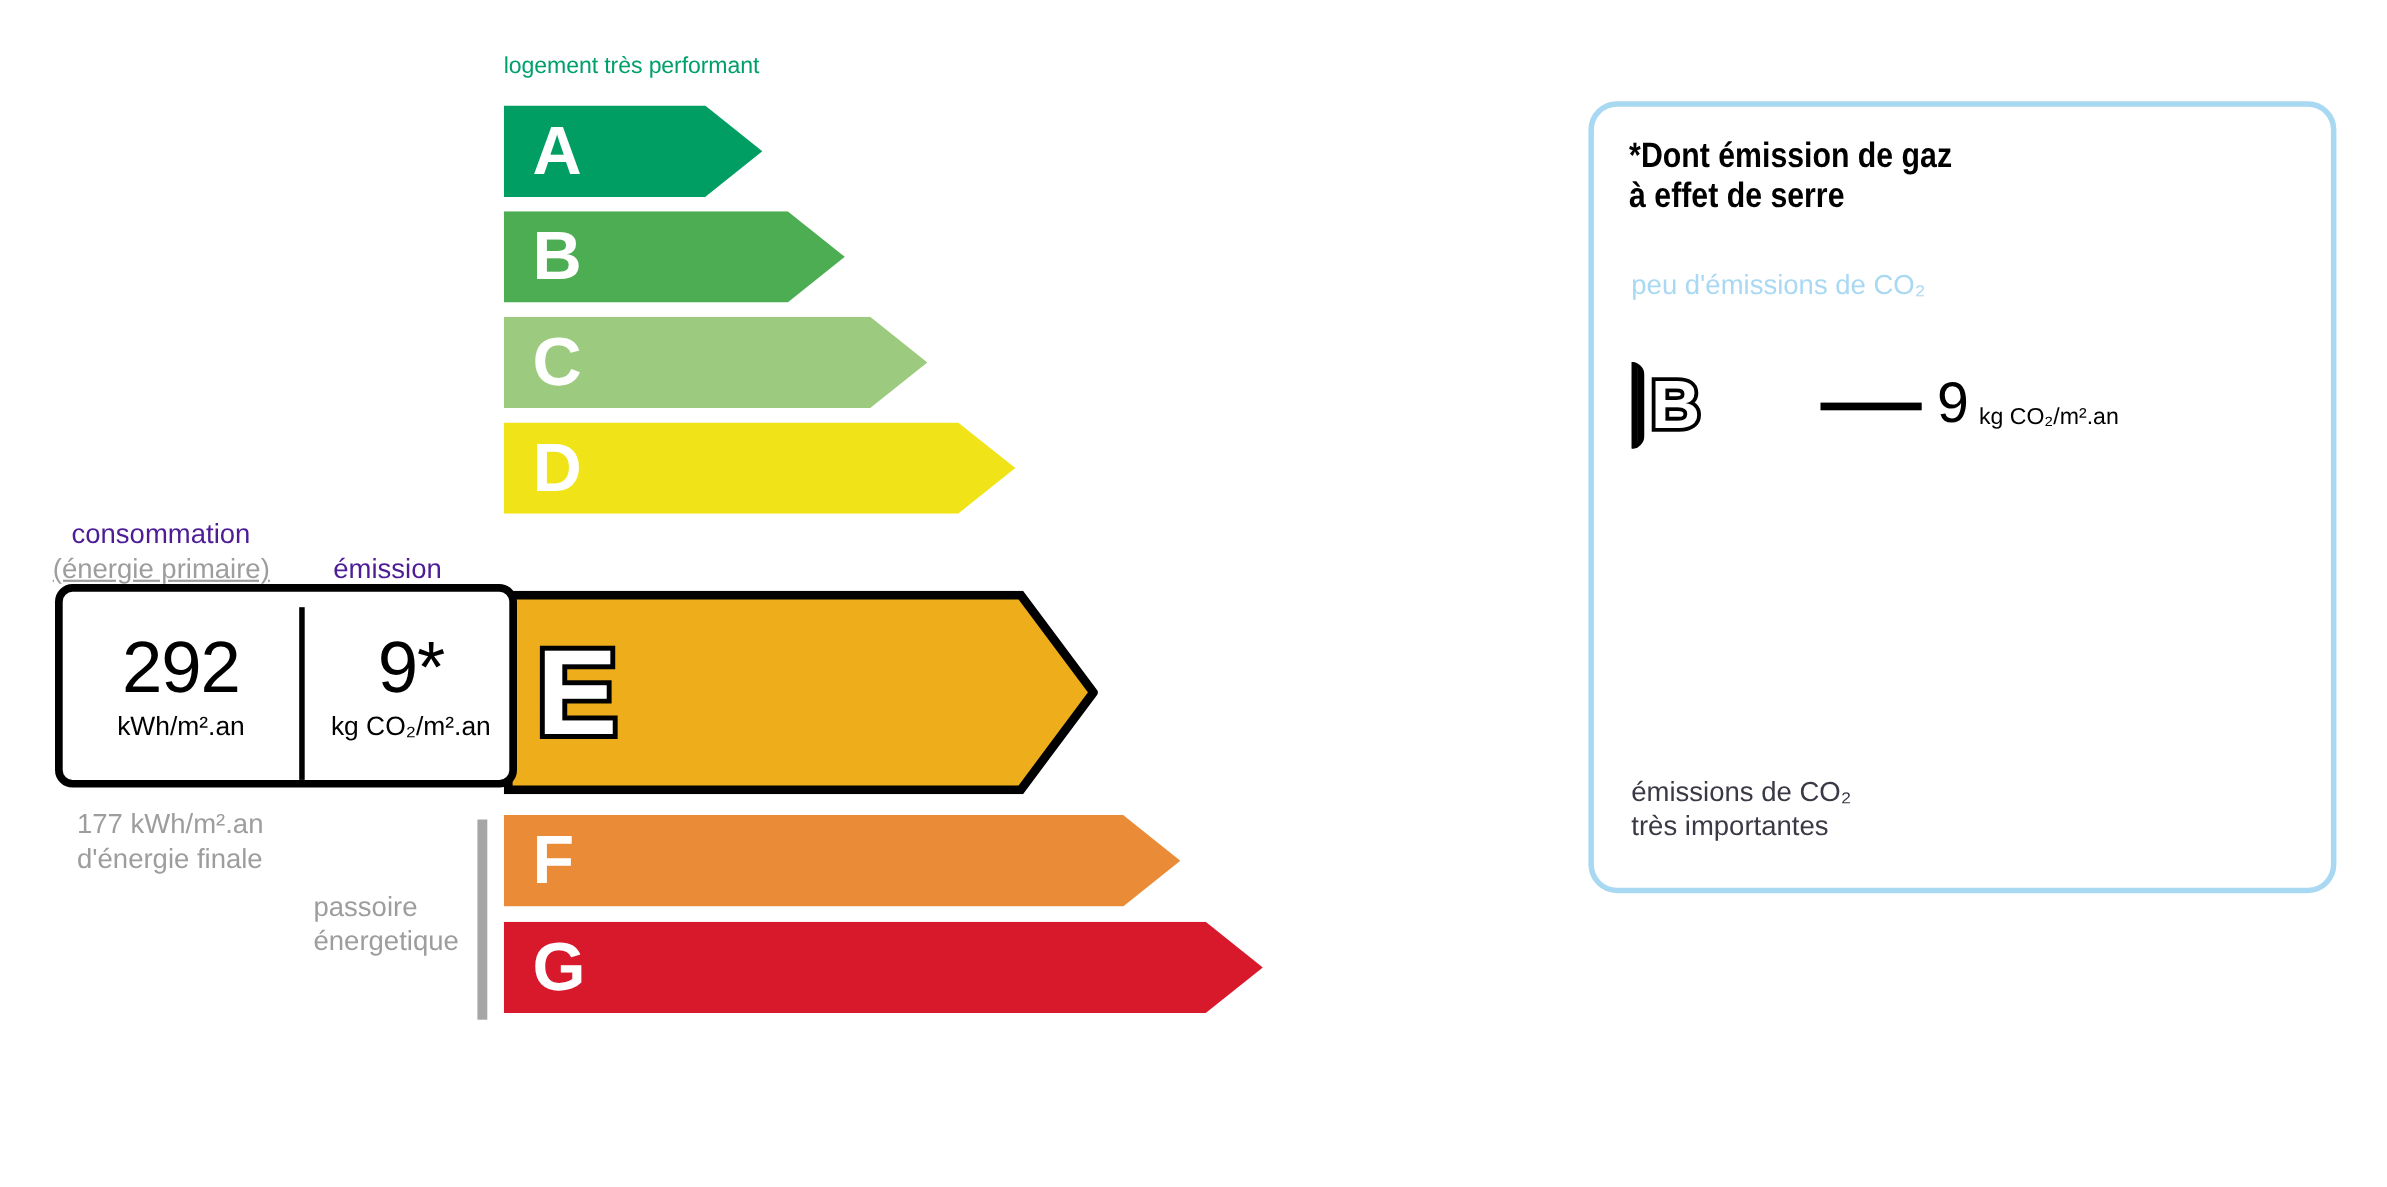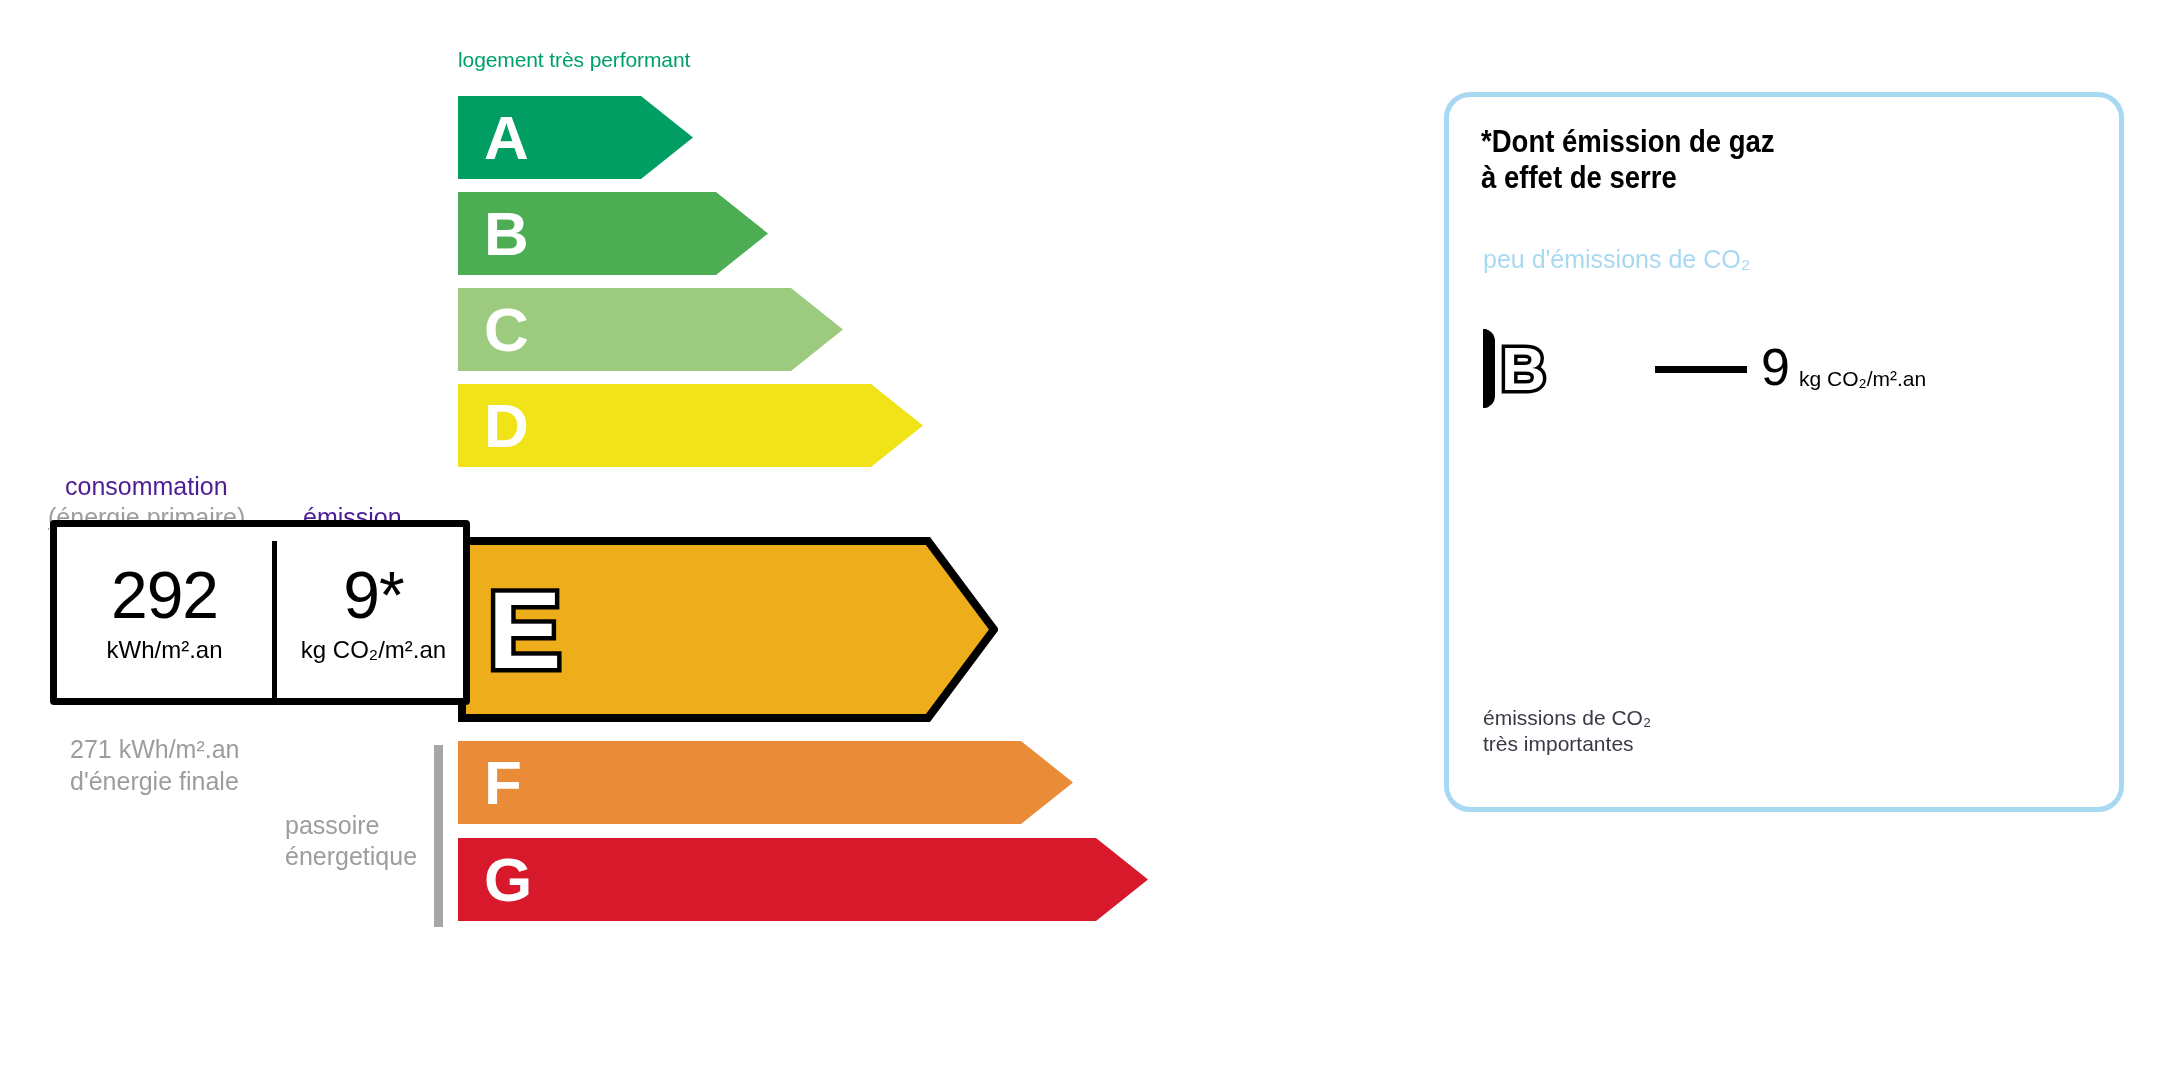--- a/index.html
+++ b/index.html
@@ -32,22 +32,22 @@
   }
   .arrow-letter{
     position:relative;z-index:3;
     color:#ffffff;font-weight:bold;font-size:62px;
     margin-left:26px;line-height:1;
     font-family:"Liberation Sans","DejaVu Sans",sans-serif;
   }
 
   
   #value-box{
-    position:absolute;left:50px;top:520px;width:420px;height:185px;
-    border:7px solid #000000;border-radius:4px;background:#ffffff;
+    position:absolute;left:50px;top:531px;width:420px;height:185px;
+    border:7px solid #000000;border-radius:16px;background:#ffffff;
     box-sizing:border-box;z-index:5;
   }
   #value-divider{
     position:absolute;left:215px;top:14px;width:5px;height:157px;background:#000000;
   }
   .value-cell{position:absolute;top:0;height:100%;display:flex;flex-direction:column;
     align-items:center;justify-content:center;}
   #cell-consumption{left:0;width:215px;}
   #cell-emission{left:220px;width:193px;}
   .value-number{font-size:66px;color:#000;line-height:1;letter-spacing:-1px;}
@@ -75,21 +75,21 @@
   #co2-title{
     position:absolute;left:32px;top:26px;font-size:32px;font-weight:bold;color:#000;
     line-height:1.14;
     font-family:"Liberation Sans Narrow","Liberation Sans","DejaVu Sans Condensed",sans-serif;
     transform:scaleX(0.86);transform-origin:left top;white-space:nowrap;
   }
   #co2-top-caption{
     position:absolute;left:34px;top:148px;font-size:25px;color:#a9d9f2;white-space:nowrap;
   }
   #co2-bottom-caption{
-    position:absolute;left:34px;top:608px;font-size:21px;color:#3a3a46;line-height:1.25;
+    position:absolute;left:34px;top:608px;font-size:25px;color:#3a3a46;line-height:1.25;
   }
   .co2-row{position:absolute;left:34px;}
   .co2-bar{
     position:absolute;left:0;top:0;height:100%;border-radius:0 999px 999px 0;
   }
   .co2-letter{
     position:relative;z-index:3;color:#ffffff;font-weight:bold;font-size:33px;
     margin-left:16px;line-height:1;
   }
   .co2-row-inner{position:relative;height:100%;display:flex;align-items:center;}
@@ -174,21 +174,21 @@
       <div class="value-number">292</div>
       <div class="value-unit">kWh/m².an</div>
     </div>
     <div class="value-cell" id="cell-emission">
       <div class="value-number">9*</div>
       <div class="value-unit">kg CO₂/m².an</div>
     </div>
   </div>
 
   <div id="final-energy">
-    <div>271 kWh/m².an</div>
+    <div>177 kWh/m².an</div>
     <div>d'énergie finale</div>
   </div>
 
   <div id="passoire">
     <div>passoire</div>
     <div>énergetique</div>
   </div>
   <div id="passoire-rule"></div>
 </div>
 

